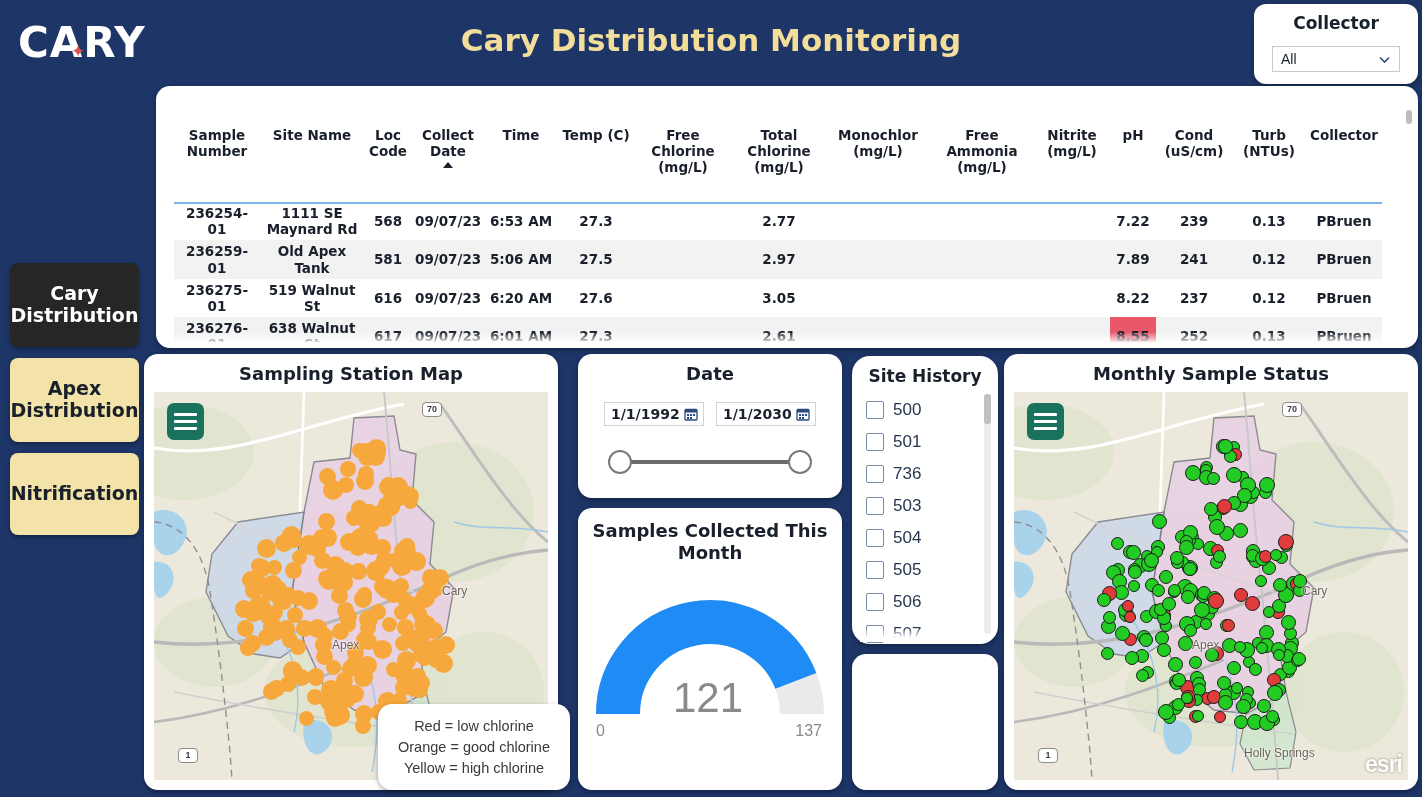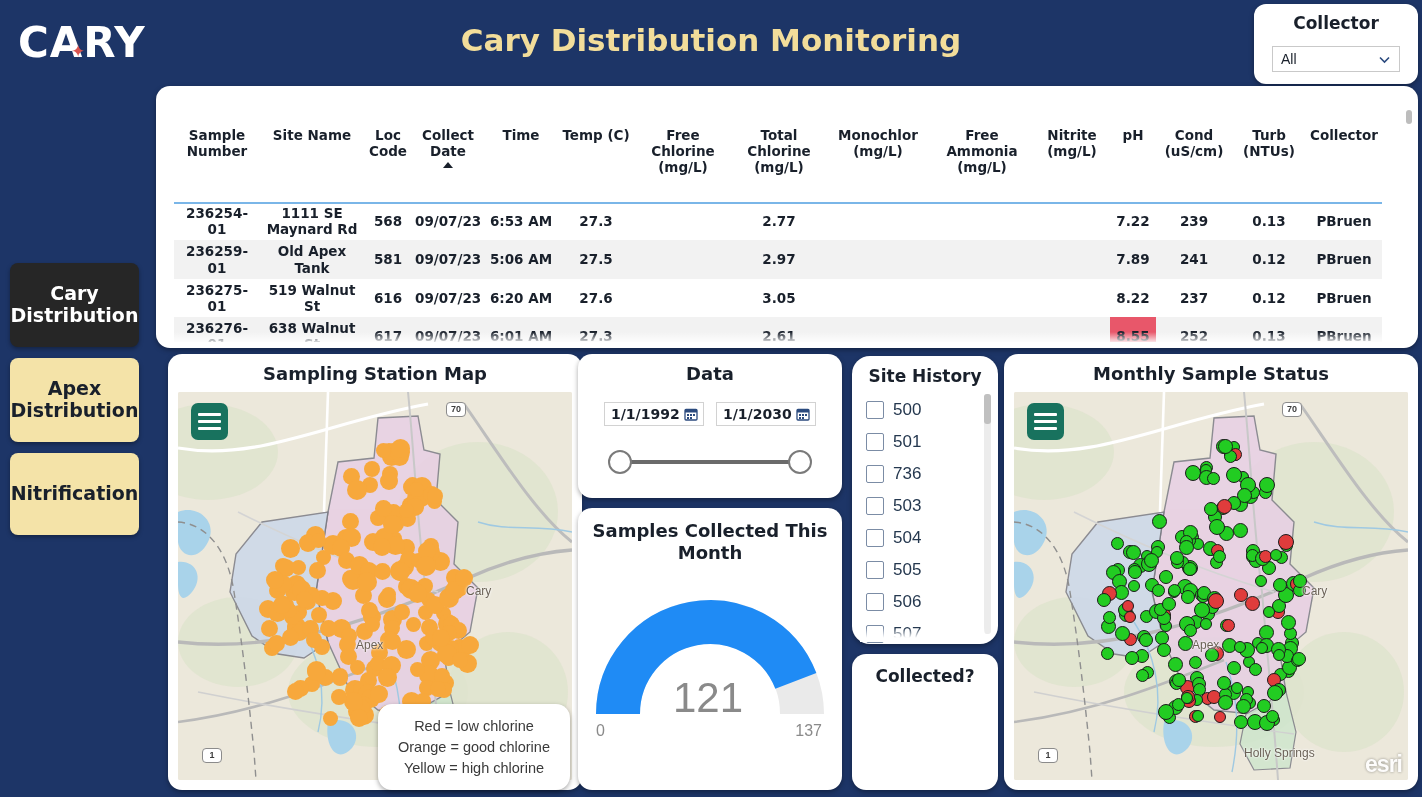--- a/index.html
+++ b/index.html
@@ -93,21 +93,21 @@
   #table-scroll-thumb {
     position:absolute; right:6px; top:24px; width:6px; height:14px;
     background:#bdbdbd; border-radius:3px;
   }
   #table-fade {
     position:absolute; left:18px; bottom:0; width:1208px; height:16px;
     background:linear-gradient(rgba(255,255,255,0), #ffffff 75%);
     pointer-events:none;
   }
   
-  #map-left-card { left:168px; top:354px; width:414px; height:436px; }
+  #map-left-card { left:144px; top:354px; width:414px; height:436px; }
   #map-left-card .card-title { font-size:18px; padding-top:9px; }
   #map-right-card { left:1004px; top:354px; width:414px; height:436px; }
   #map-right-card .card-title { font-size:18px; padding-top:9px; }
   .map-canvas {
     position:absolute; left:10px; top:38px; width:394px; height:388px;
     background:#ece7dc; overflow:hidden; border-radius:2px;
   }
   .map-hamburger {
     position:absolute; left:13px; top:11px; width:37px; height:37px;
     background:#18725e; border-radius:7px; z-index:6;
@@ -594,21 +594,21 @@
 
 <div class="card" id="legend-card">
   <div id="legend-inner">
     <div>Red = low chlorine</div>
     <div>Orange = good chlorine</div>
     <div>Yellow = high chlorine</div>
   </div>
 </div>
 
 <div class="card" id="date-card">
-  <div class="card-title">Data</div>
+  <div class="card-title">Date</div>
   <div class="date-input" id="date-from">
     <span class="dv">1/1/1992</span>
     <span class="cal">
       <svg width="14" height="14" viewBox="0 0 14 14">
           <rect x="1" y="2.5" width="12" height="10.5" rx="1" fill="none" stroke="#2b4a7e" stroke-width="1.3"></rect>
           <rect x="1" y="2.5" width="12" height="3" fill="#2b4a7e"></rect>
           <rect x="3" y="7" width="2" height="2" fill="#2b4a7e"></rect>
           <rect x="6" y="7" width="2" height="2" fill="#2b4a7e"></rect>
           <rect x="9" y="7" width="2" height="2" fill="#2b4a7e"></rect>
           <rect x="3" y="10" width="2" height="2" fill="#2b4a7e"></rect>
@@ -686,21 +686,20 @@
         <span class="cb-label">507</span>
       </div>
     </div>
   <div id="sh-scrollbar">
       <div class="thumb"></div>
     </div>
   <div id="sh-fade"></div>
 </div>
 
 <div class="card" id="collected-card">
-  <div class="card-title">Collected?</div>
 </div>
 
 <div class="card" id="map-right-card">
   <div class="card-title">Monthly Sample Status</div>
   <div class="map-canvas" id="map-right">
     <div class="map-hamburger">
         <i></i>
         <i></i>
         <i></i>
       </div>

